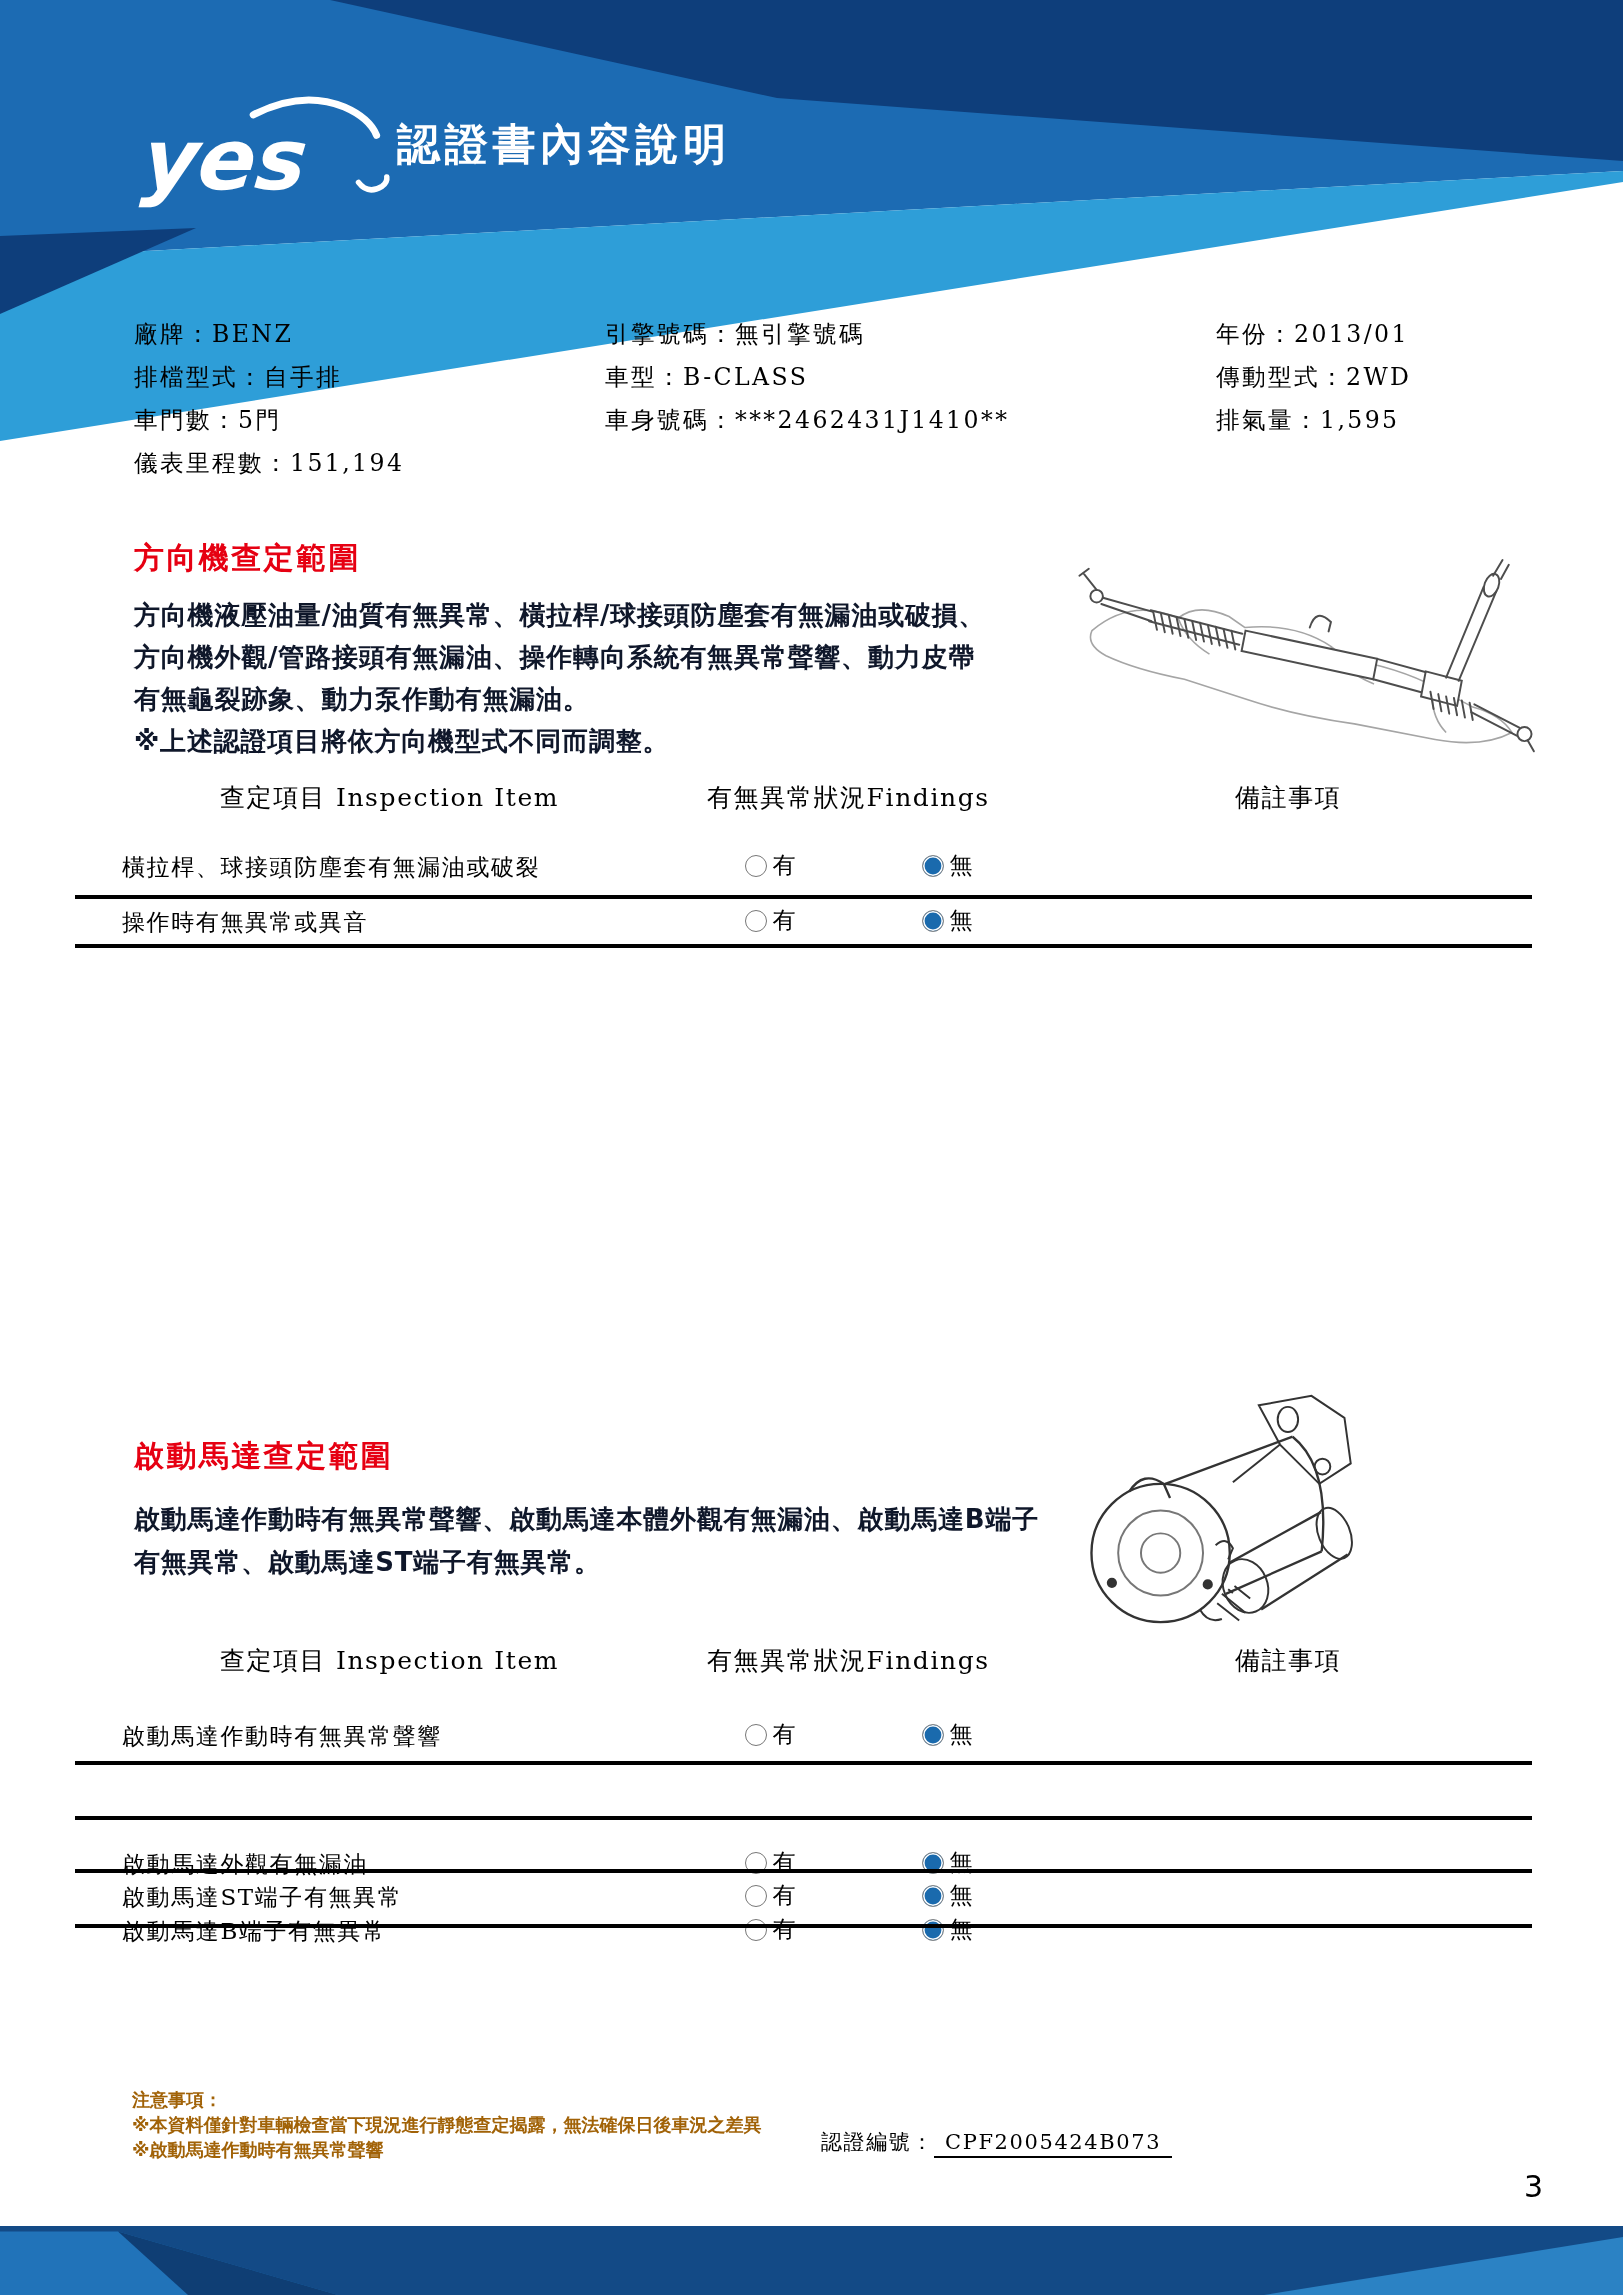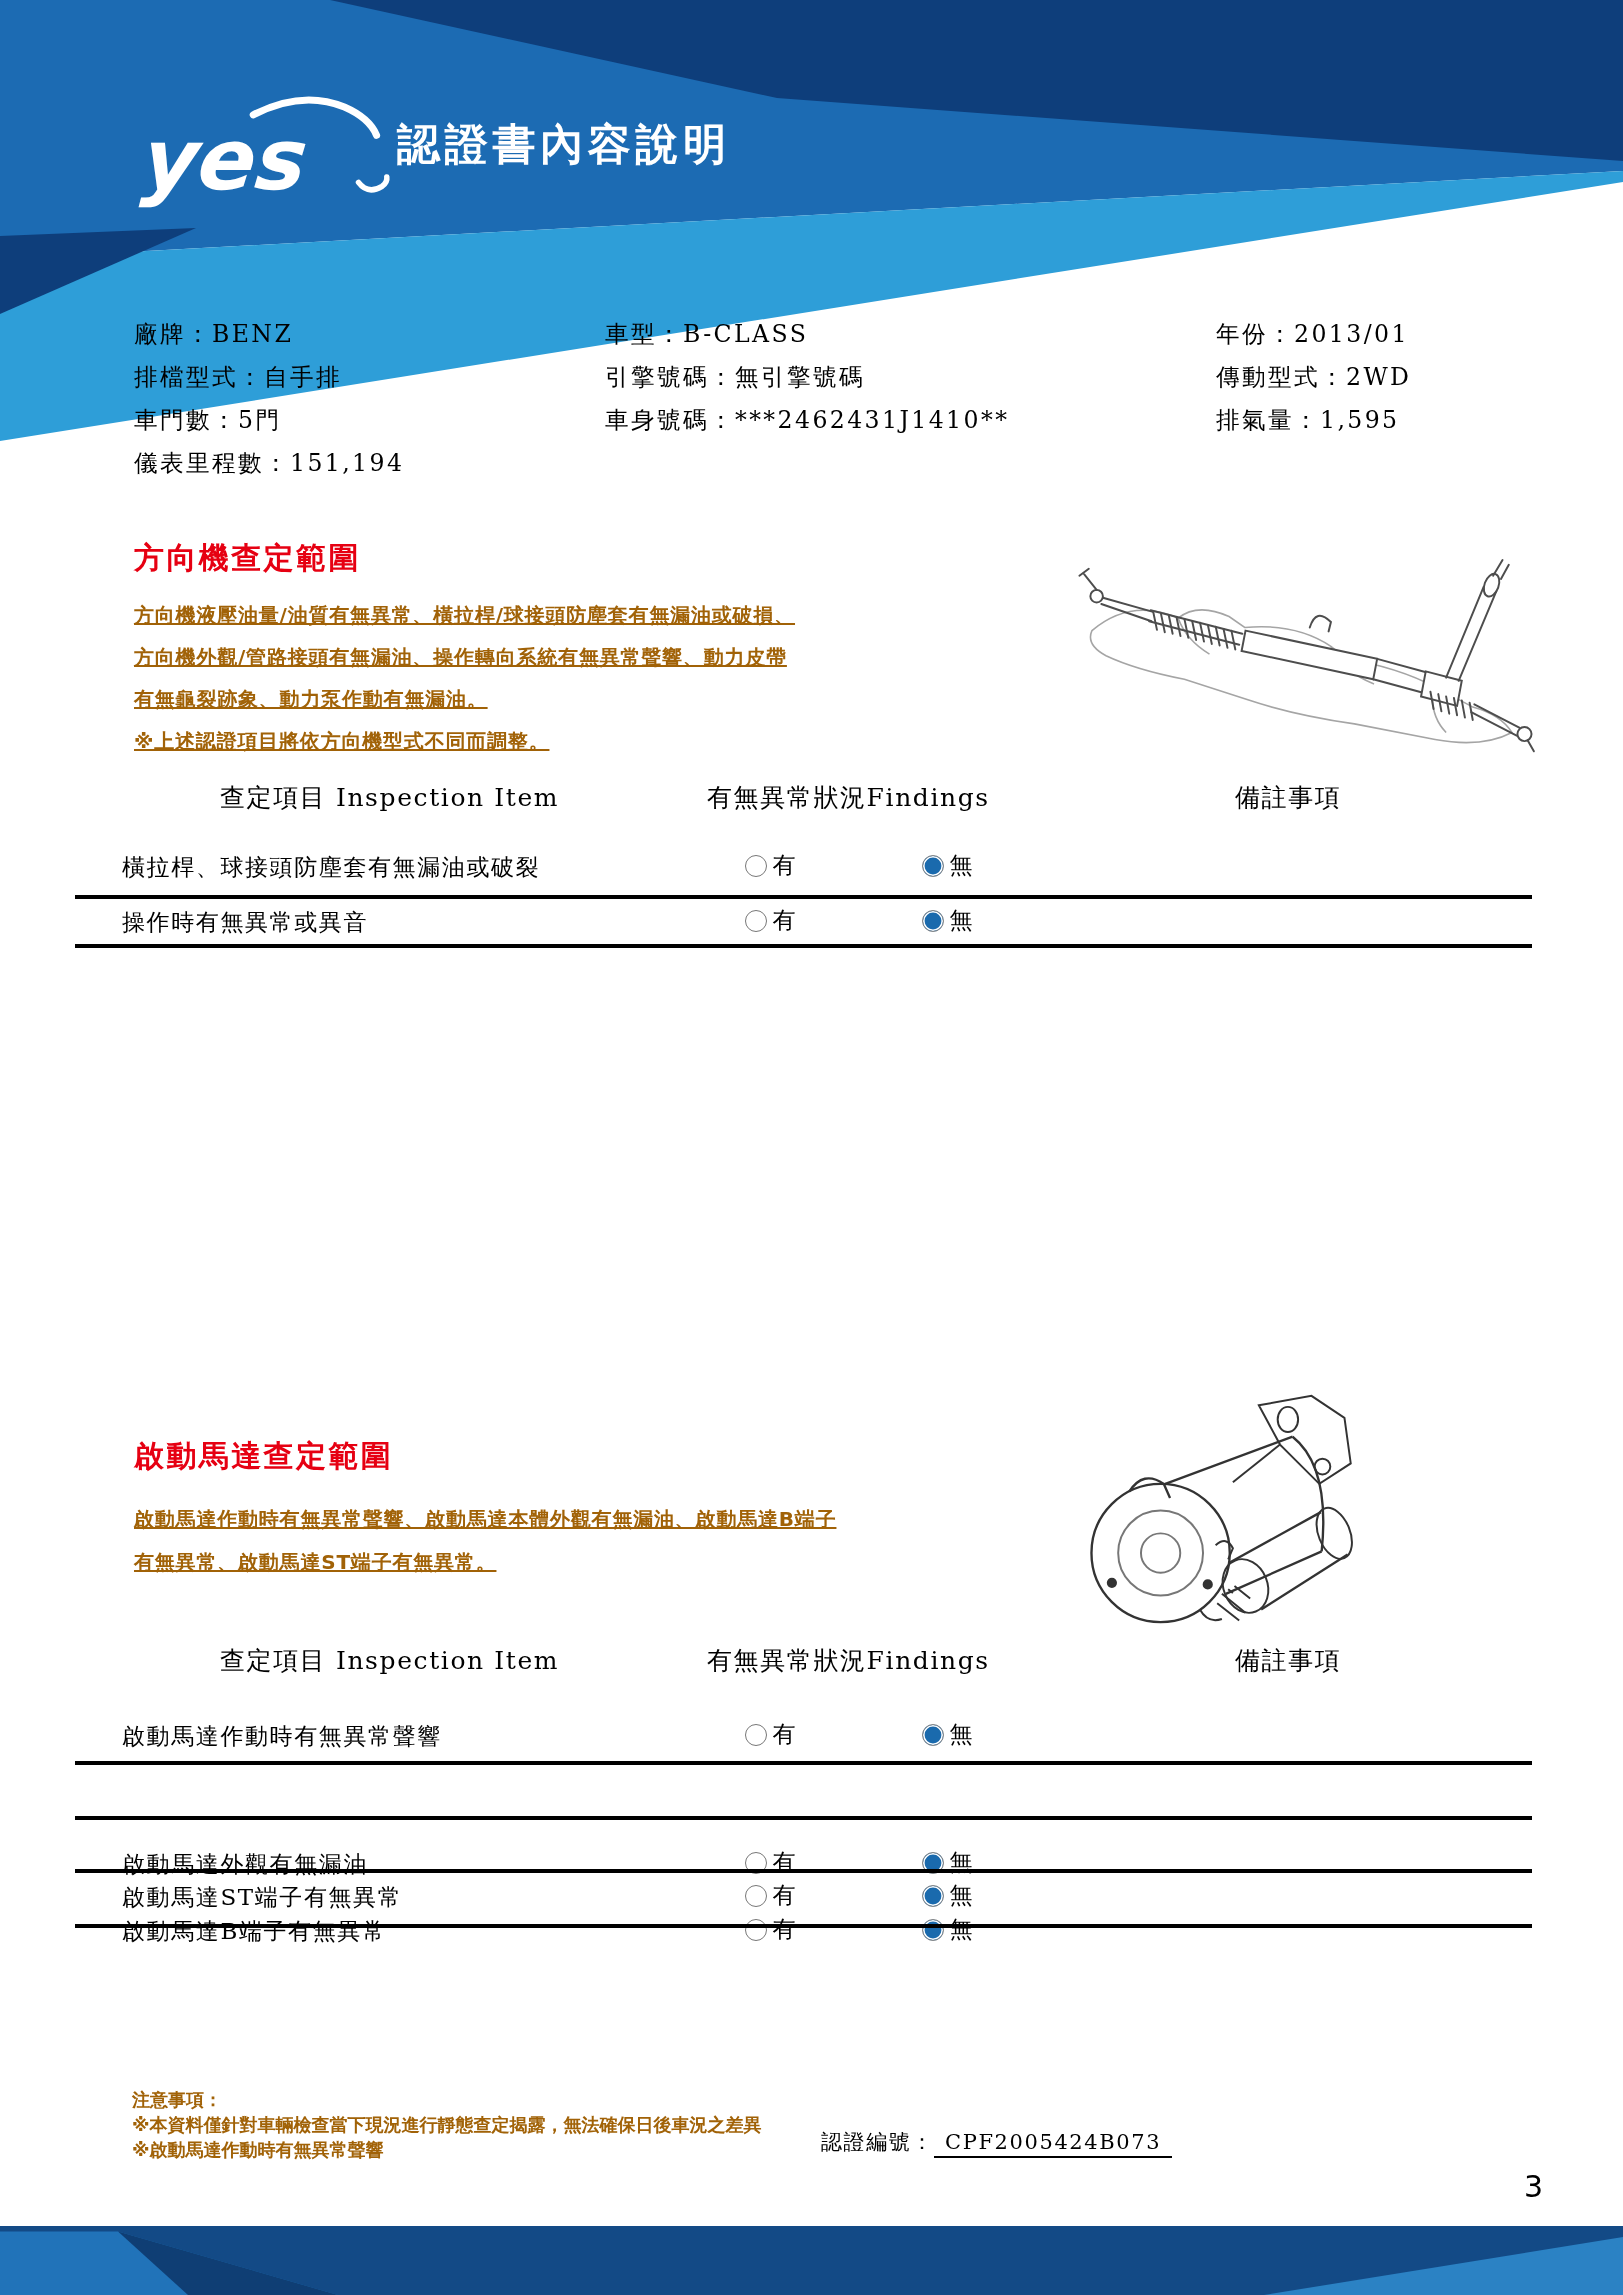--- a/index.html
+++ b/index.html
@@ -19,21 +19,21 @@
 
   
   .info-col{position:absolute;top:313px;font-size:23.6px;letter-spacing:2.4px;line-height:43px;white-space:nowrap;}
   .info-col div{height:43px;}
   #info-col1{left:134px;} #info-col2{left:605px;} #info-col3{left:1216px;}
 
   
   .sec-heading{position:absolute;font-family:"DejaVu Sans",sans-serif;font-weight:bold;
                font-size:30px;color:#e60012;letter-spacing:2.4px;white-space:nowrap;}
   .sec-desc{position:absolute;font-family:"DejaVu Sans",sans-serif;font-weight:bold;
-            font-size:20px;line-height:42px;letter-spacing:0.8px;white-space:nowrap;color:#a16207;text-decoration:underline;}
+            font-size:26px;line-height:42px;letter-spacing:0.8px;white-space:nowrap;color:#0f172a;}
   .tbl-head{position:absolute;font-size:25px;letter-spacing:1.6px;white-space:nowrap;}
   .tbl-row{position:absolute;left:75px;width:1457px;height:39px;}
   .tbl-row .item{position:absolute;left:47px;top:0;font-size:23px;letter-spacing:1.6px;white-space:nowrap;}
   .radio-group{position:absolute;top:-1.6px;display:flex;align-items:center;}
   .rg-yes{left:670px;} .rg-no{left:847px;}
   .radio{width:22px;height:22px;border-radius:50%;border:1.6px solid #777;background:#fff;
          box-sizing:border-box;display:inline-block;}
   .radio.checked{background:#1a6aad;border-color:#888;box-shadow:inset 0 0 0 1.6px #fff;}
   .radio-label{font-size:23px;margin-left:5.5px;letter-spacing:0.8px;}
   .divider{position:absolute;left:75px;width:1457px;height:3.9px;background:#000;}
@@ -77,22 +77,22 @@
     <div class="hdr-title">認證書內容說明</div>
   </div>
 
   <div class="info-col" id="info-col1">
     <div><span>廠牌：</span><span>BENZ</span></div>
     <div><span>排檔型式：</span><span>自手排</span></div>
     <div><span>車門數：</span><span>5門</span></div>
     <div><span>儀表里程數：</span><span>151,194</span></div>
   </div>
   <div class="info-col" id="info-col2">
+    <div><span>引擎號碼：</span><span>無引擎號碼</span></div>
     <div><span>車型：</span><span>B-CLASS</span></div>
-    <div><span>引擎號碼：</span><span>無引擎號碼</span></div>
     <div><span>車身號碼：</span><span>***2462431J1410**</span></div>
   </div>
   <div class="info-col" id="info-col3">
     <div><span>年份：</span><span>2013/01</span></div>
     <div><span>傳動型式：</span><span>2WD</span></div>
     <div><span>排氣量：</span><span>1,595</span></div>
   </div>
 
   <div class="sec-heading" style="left:134px;top:538px;">方向機查定範圍</div>
 

